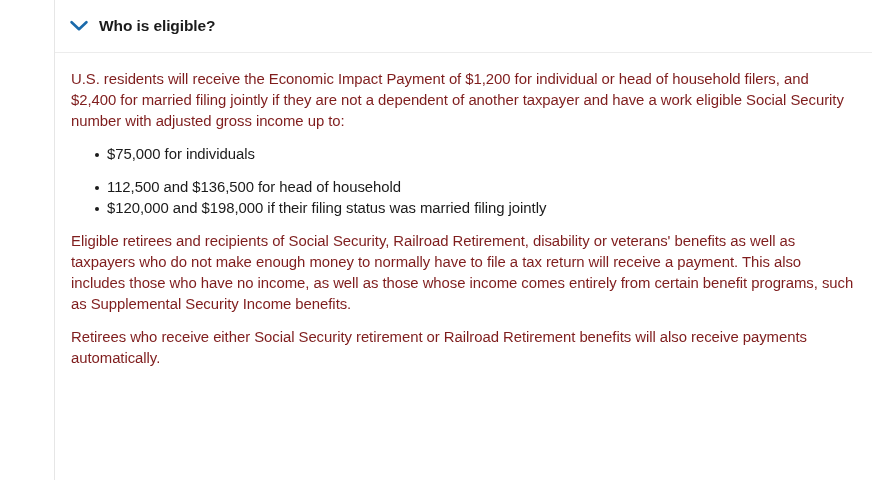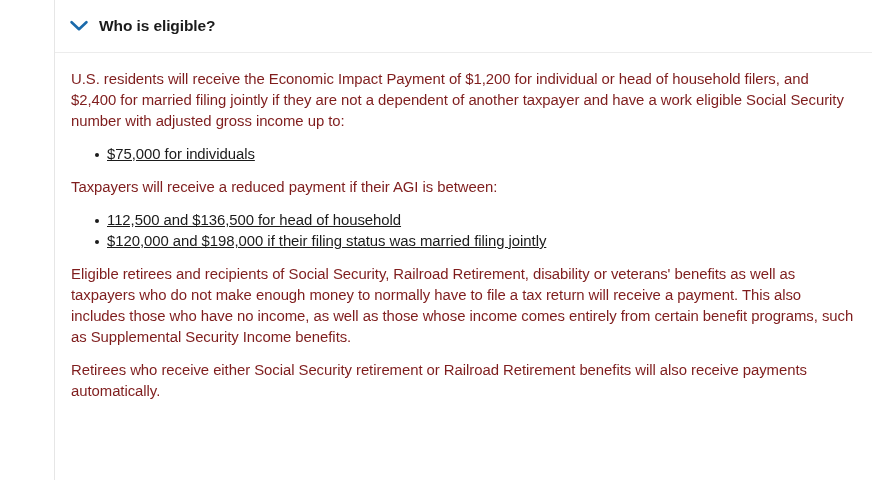--- a/index.html
+++ b/index.html
@@ -89,21 +89,20 @@
     padding: 0 0 0 24px;
     list-style: none;
   }
   ul.bullets li {
     font-size: 14.9px;
     line-height: 21px;
     color: #1b1b1b;
     position: relative;
     padding-left: 12px;
     letter-spacing: -0.05px;
-    text-decoration: underline;
   }
   ul.bullets li::before {
     content: "";
     position: absolute;
     left: 0;
     top: 8.5px;
     width: 4px;
     height: 4px;
     border-radius: 50%;
     background: #1b1b1b;
@@ -126,21 +125,20 @@
     </div>
 
     <div class="accordion-body">
 
       <p class="para">U.S. residents will receive the Economic Impact Payment of $1,200 for individual or head of household filers, and $2,400 for married filing jointly if they are not a dependent of another taxpayer and have a work eligible Social Security number with adjusted gross income up to:</p>
 
       <ul class="bullets">
         <li>$75,000 for individuals</li>
       </ul>
 
-      <p class="para">Taxpayers will receive a reduced payment if their AGI is between:</p>
 
       <ul class="bullets">
         <li>112,500 and $136,500 for head of household</li>
         <li>$120,000 and $198,000 if their filing status was married filing jointly</li>
       </ul>
 
 
       <p class="para">Eligible retirees and recipients of Social Security, Railroad Retirement, disability or veterans' benefits as well as taxpayers who do not make enough money to normally have to file a tax return will receive a payment. This also includes those who have no income, as well as those whose income comes entirely from certain benefit programs, such as Supplemental Security Income benefits.</p>
 
       <p class="para">Retirees who receive either Social Security retirement or Railroad Retirement benefits will also receive payments automatically.</p>

